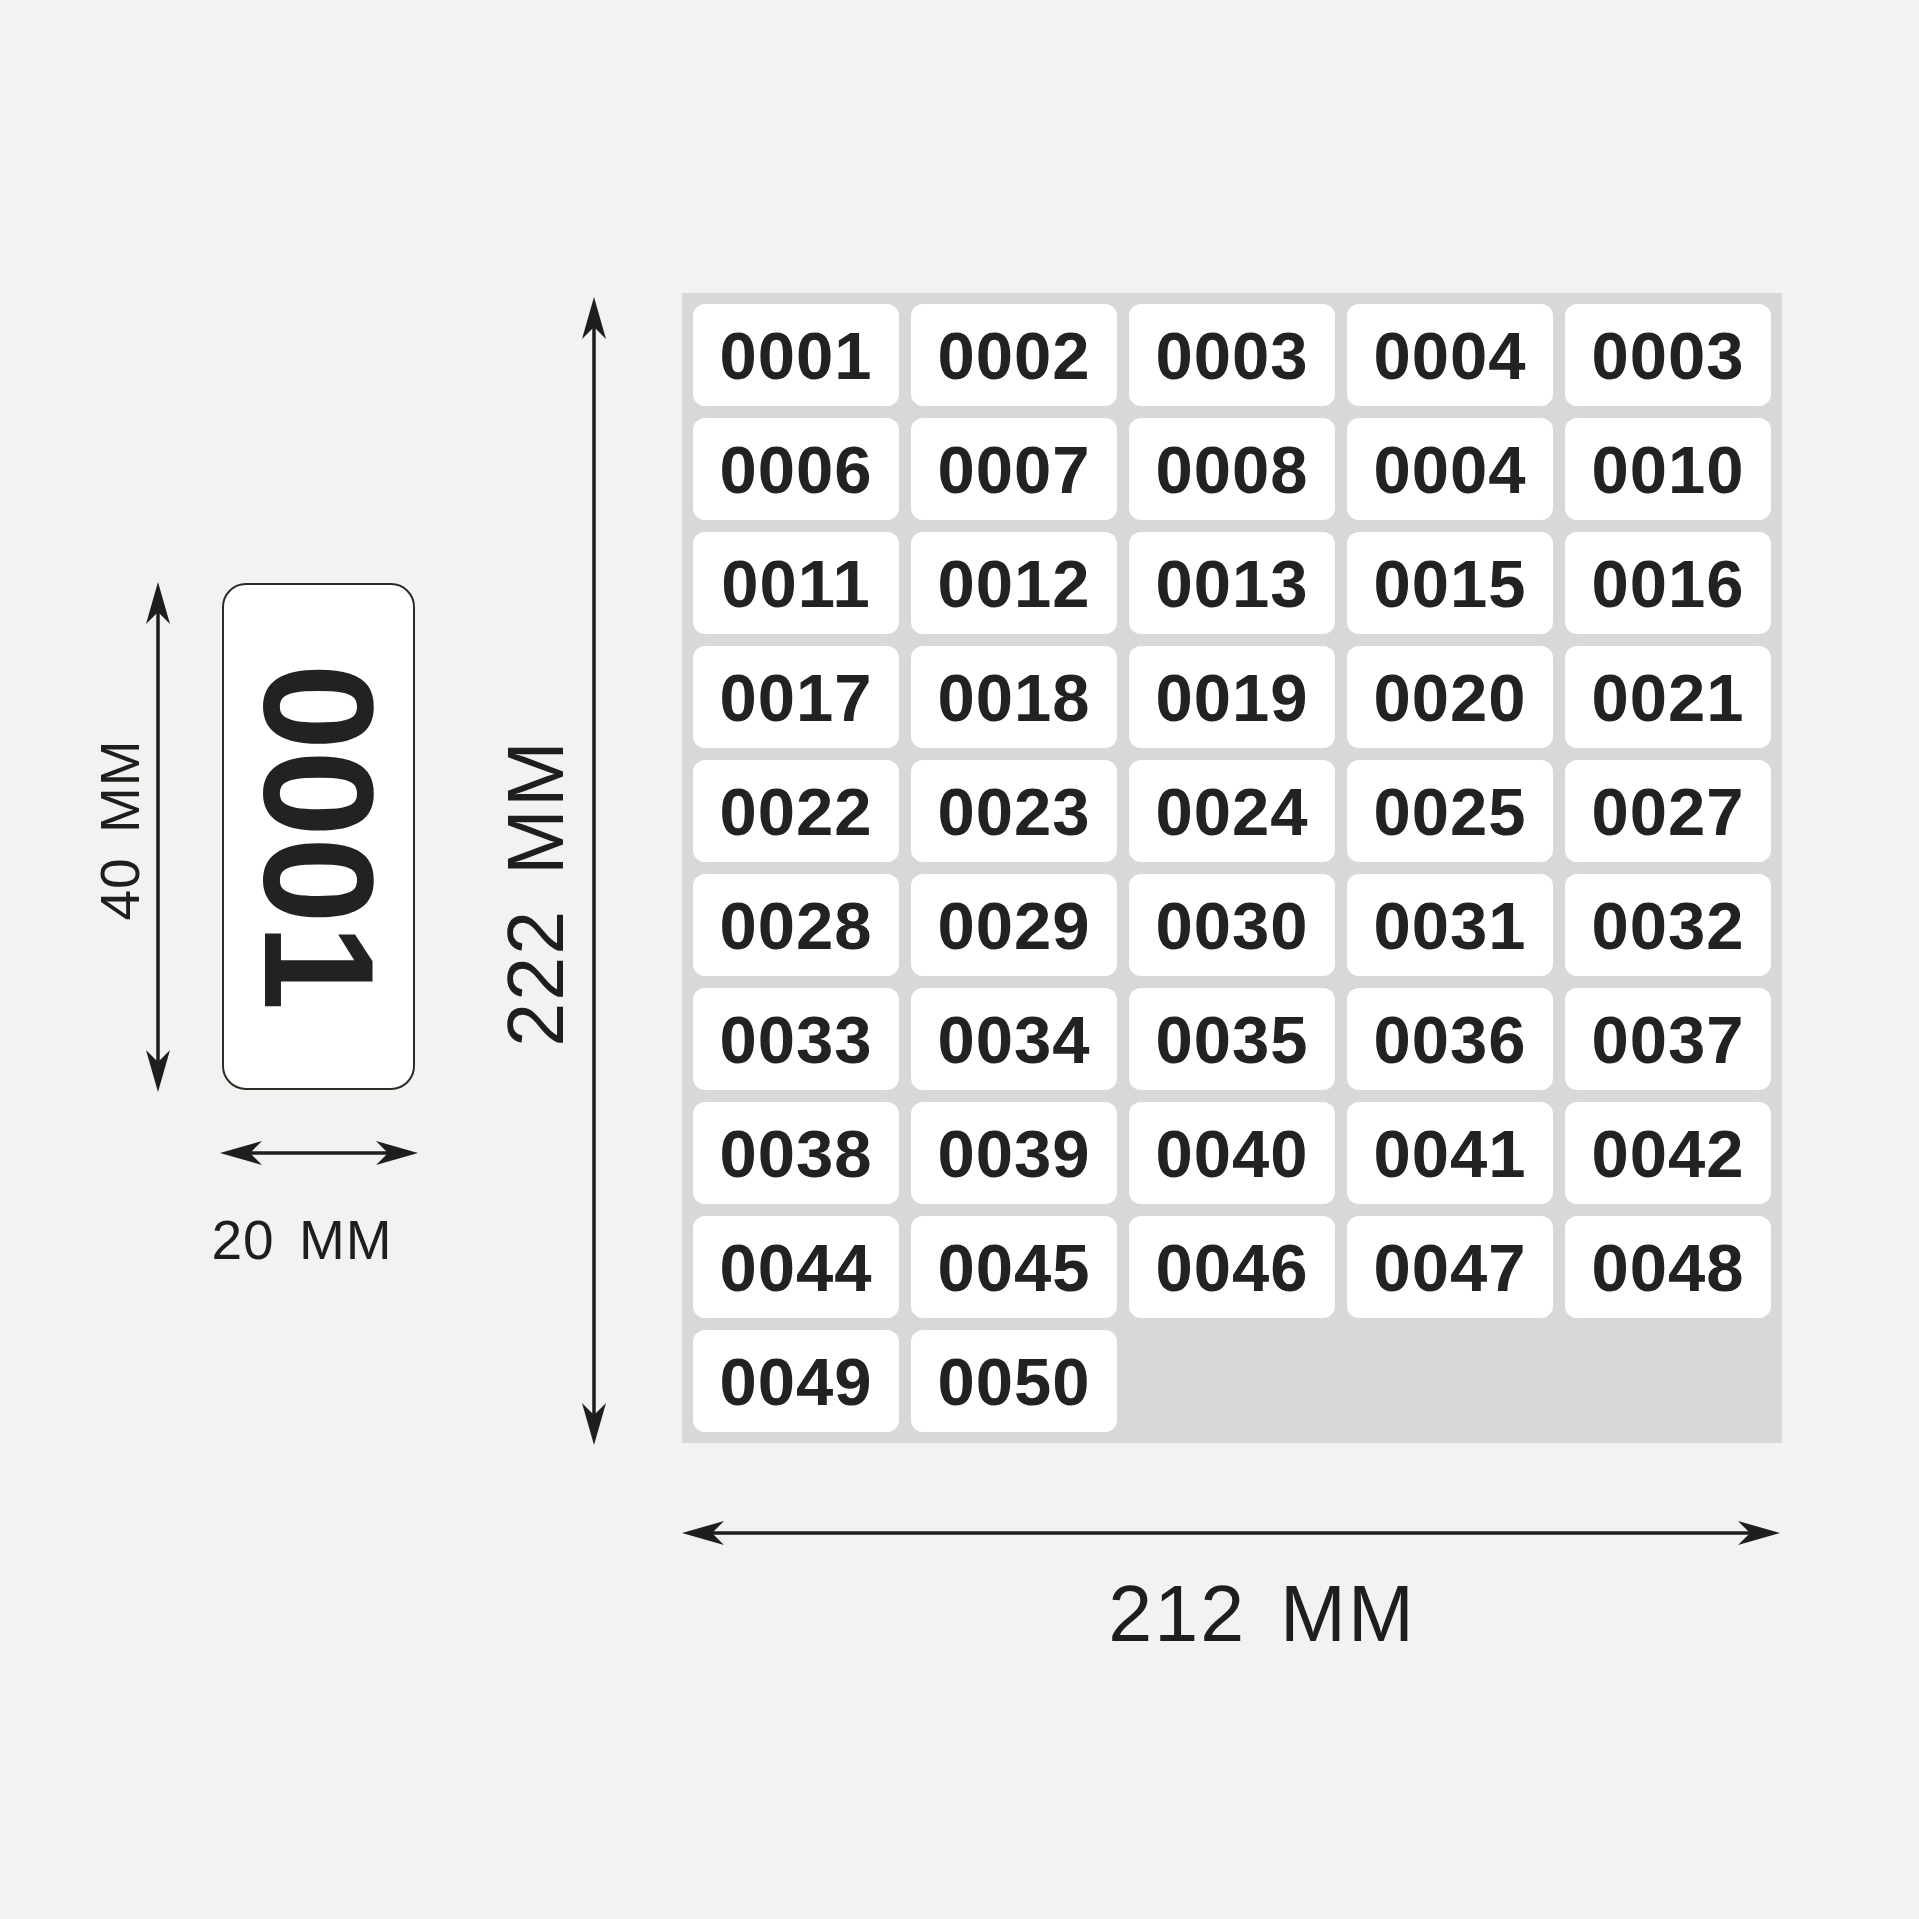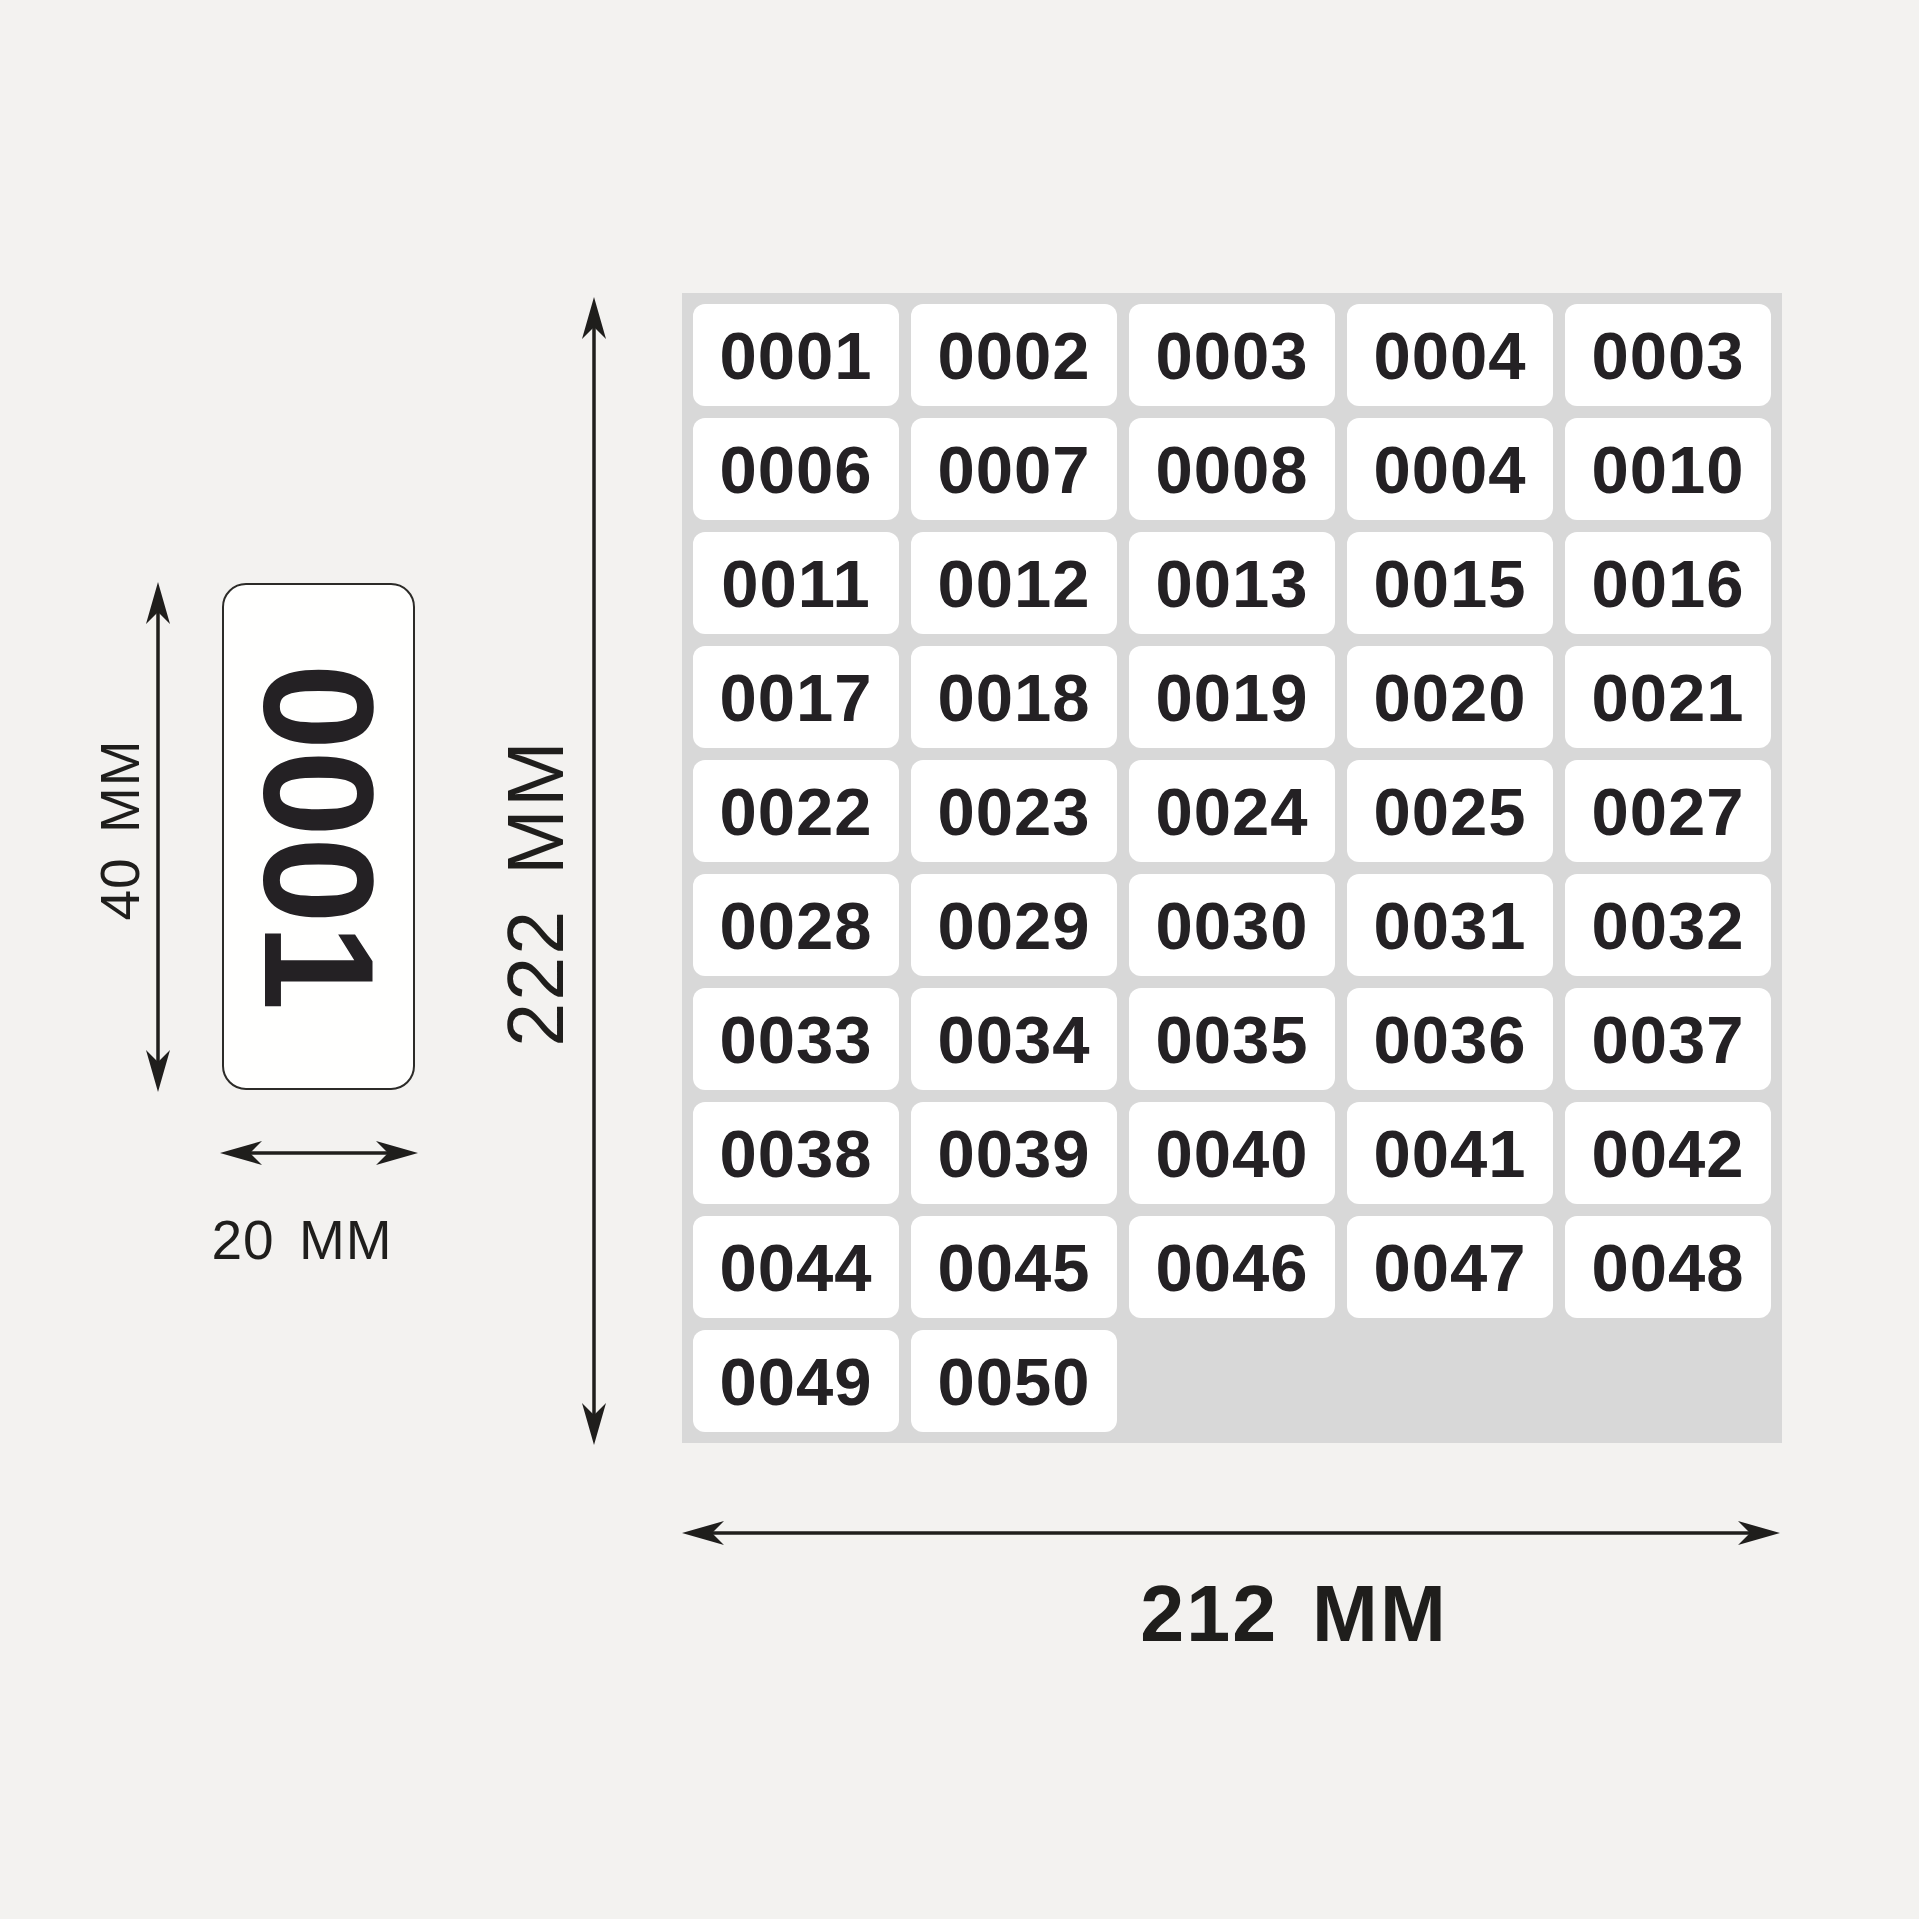--- a/index.html
+++ b/index.html
@@ -38,21 +38,21 @@
   
   .dim{
     position:absolute;color:#1f1e1c;white-space:nowrap;text-align:center;
   }
   .dim.small{font-size:55px;letter-spacing:1px;word-spacing:8px;}
   .dim.big{font-size:79px;letter-spacing:2px;word-spacing:10px;}
   .dim.vert{transform:rotate(-90deg);}
   #dim-40{left:-130px;top:797px;width:500px;height:66px;line-height:66px;}
   #dim-20{left:52px;top:1187px;width:500px;height:66px;line-height:66px;margin-top:20px;}
   #dim-222{left:286px;top:853px;width:500px;height:80px;line-height:80px;}
-  #dim-212{left:1044px;top:1574px;width:500px;height:80px;line-height:80px;font-weight:bold;}
+  #dim-212{left:1012px;top:1574px;width:500px;height:80px;line-height:80px;}
   
   .arrow{position:absolute;}
   .arrow line{stroke:#1f1e1c;stroke-width:3.5;}
   .arrow path{fill:#1f1e1c;}
 </style>
 </head>
 <body>
 
 <div class="sample-label">
   <div class="vtext">0001</div>

